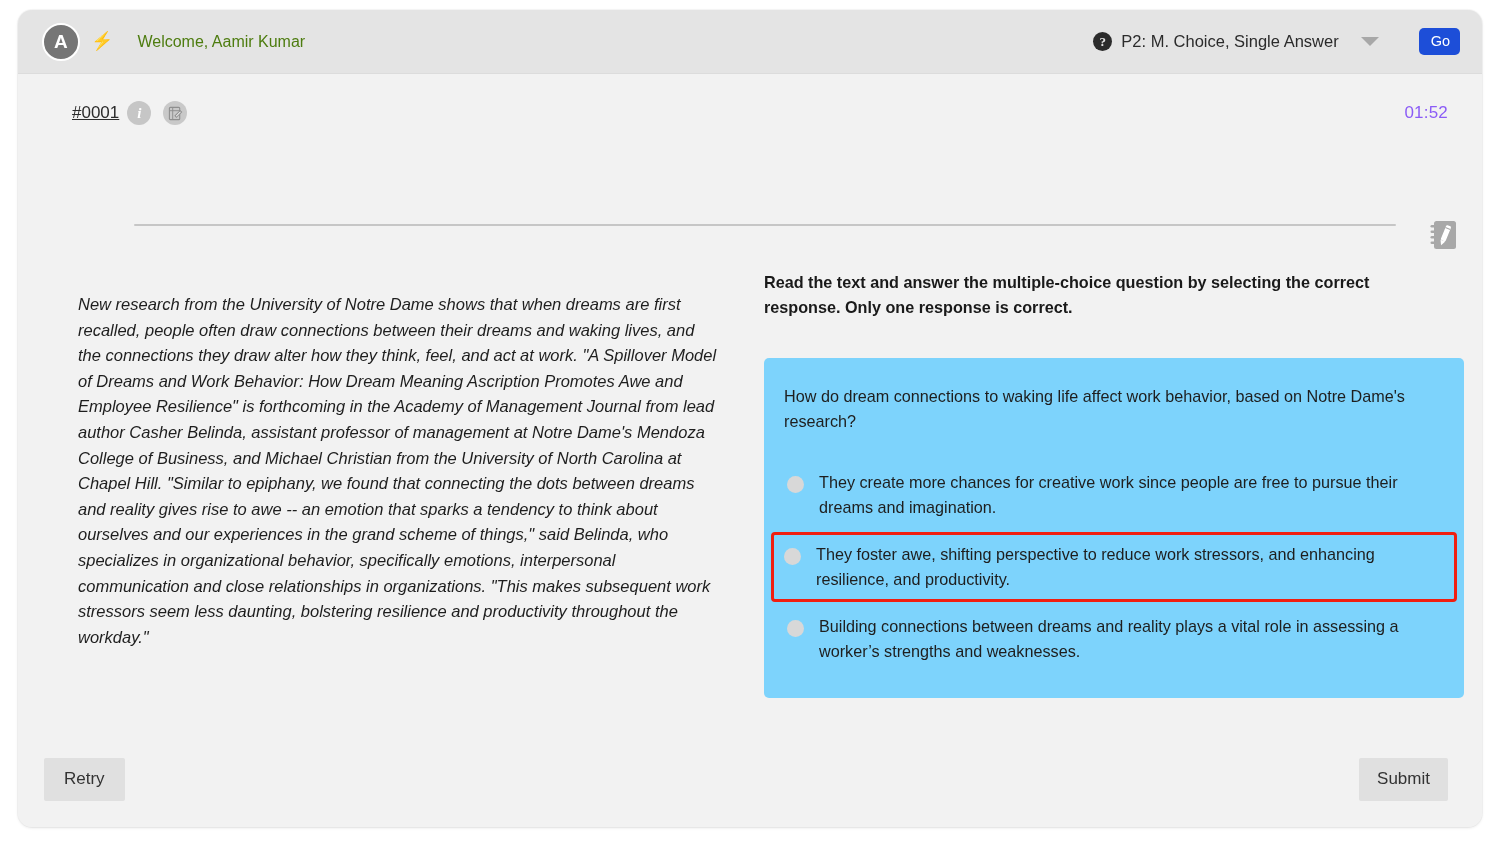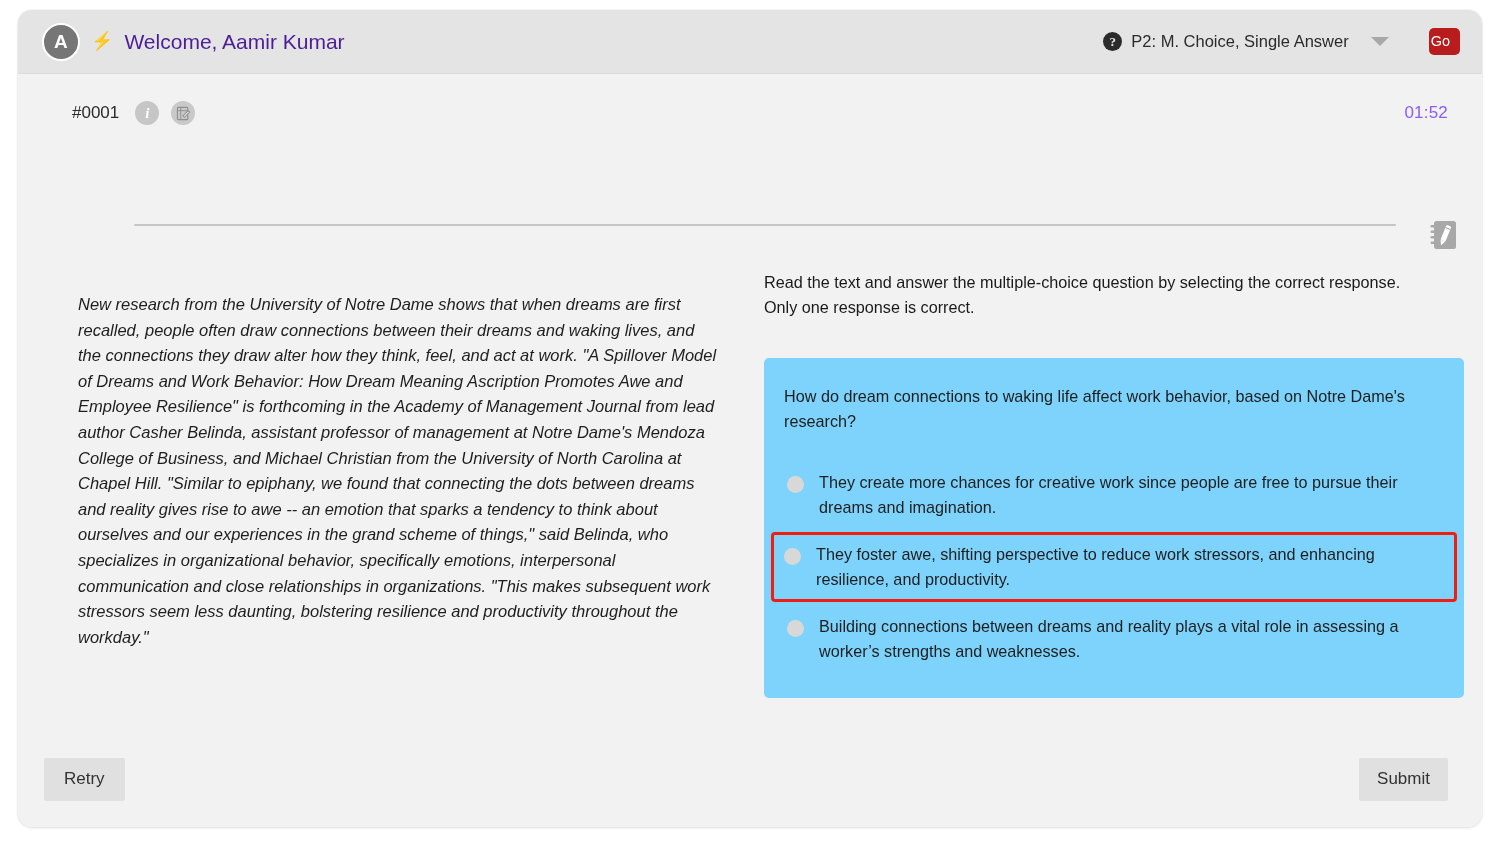--- a/index.html
+++ b/index.html
@@ -51,22 +51,23 @@
     letter-spacing: 0.3px;
   }
   .bolt-icon {
     color: #2b2b2b;
     font-size: 18px;
     line-height: 1;
     display: inline-block;
     transform: translateY(-1px);
   }
   .welcome-text {
-    font-size: 21px;
-    color: #4c1d95;
+    font-size: 16px;
+    color: #4d7c0f;
+    margin-left: 13px;
   }
   .header-right {
     margin-left: auto;
     display: flex;
     align-items: center;
     gap: 0px;
   }
   .help-icon {
     width: 19px; height: 19px;
     border-radius: 50%;
@@ -87,26 +88,26 @@
     white-space: nowrap;
   }
   .caret-down {
     width: 0; height: 0;
     border-left: 9px solid transparent;
     border-right: 9px solid transparent;
     border-top: 9px solid #a8a8a8;
     margin-right: 40px;
   }
   .go-button {
-    background: #b91c1c;
+    background: #1d4ed8;
     color: #ffffff;
     font-size: 14.5px;
     border: none;
     border-radius: 5px;
-    padding: 5px 10px 6px 2px;
+    padding: 5px 10px 6px 12px;
     cursor: pointer;
     font-family: "Liberation Sans", sans-serif;
   }
 
   
   .app-body {
     position: relative;
     height: 753px;
     background: #f2f2f2;
   }
@@ -115,21 +116,22 @@
     position: absolute;
     left: 0; right: 0; top: 22px;
     height: 34px;
     display: flex;
     align-items: center;
     padding: 0 34px 0 54px;
   }
   .q-number {
     font-size: 17px;
     color: #2b2b2b;
-    margin-right: 16px;
+    margin-right: 8px;
+    text-decoration: underline;
   }
   .round-icon {
     width: 24px; height: 24px;
     border-radius: 50%;
     background: #c9c9c9;
     display: inline-flex;
     align-items: center;
     justify-content: center;
     margin-right: 12px;
     color: #ffffff;
@@ -192,21 +194,21 @@
     font-style: italic;
   }
 
   .question-col {
     flex: 1;
     padding-left: 36px;
     padding-top: 16px;
   }
   .instructions {
     font-size: 16.2px;
-    font-weight: normal;
+    font-weight: bold;
     line-height: 25px;
     color: #1a1a1a;
     margin: 0 0 38px 0;
     max-width: 672px;
   }
 
   .q-card {
     background: #7dd3fc;
     border-radius: 5px;
     padding: 26px 26px 22px 10px;

